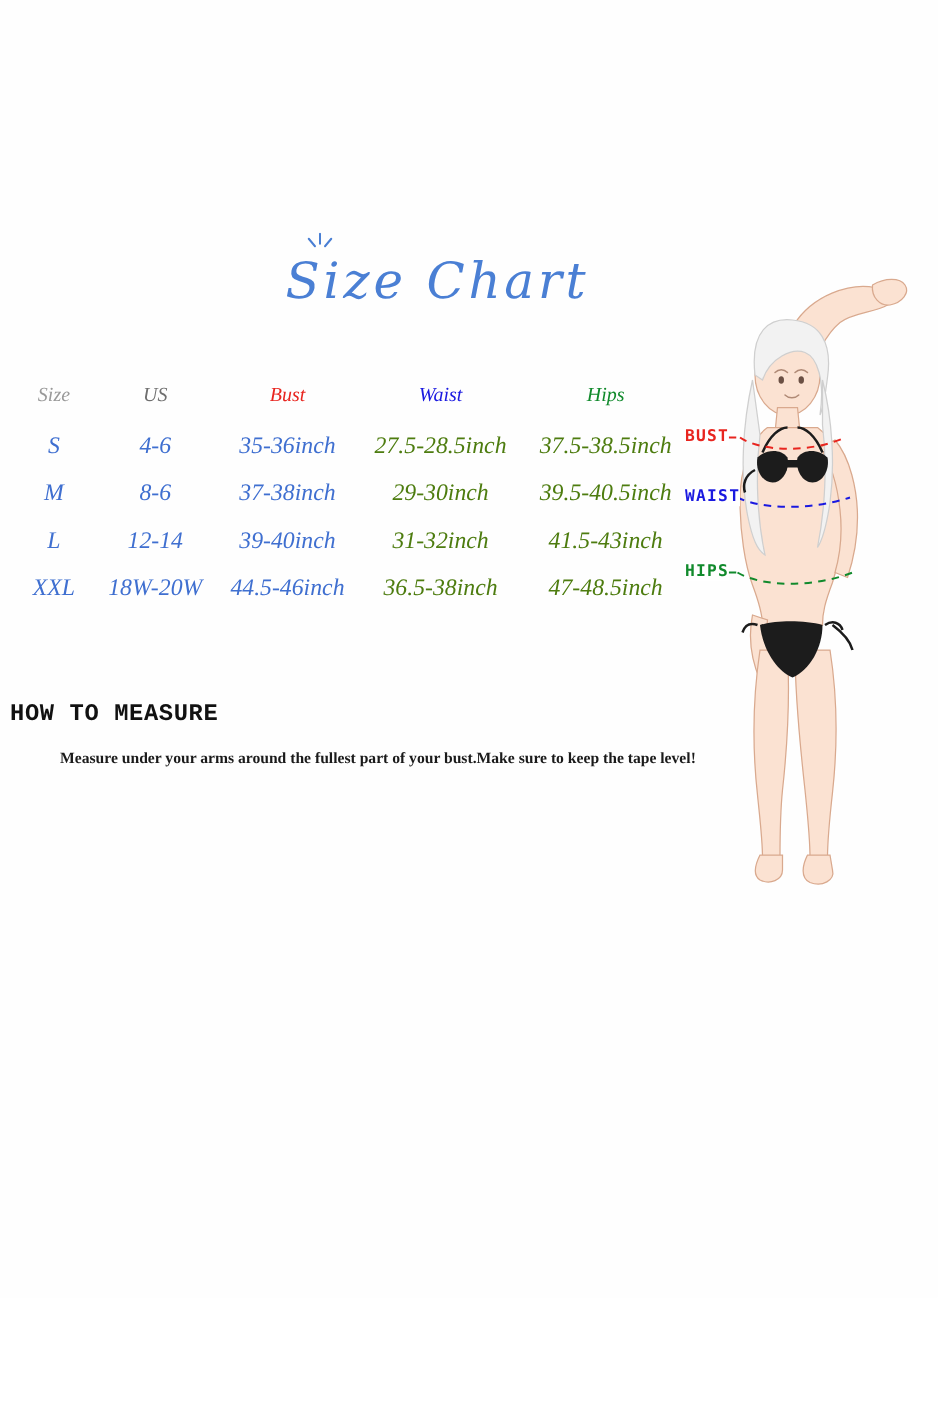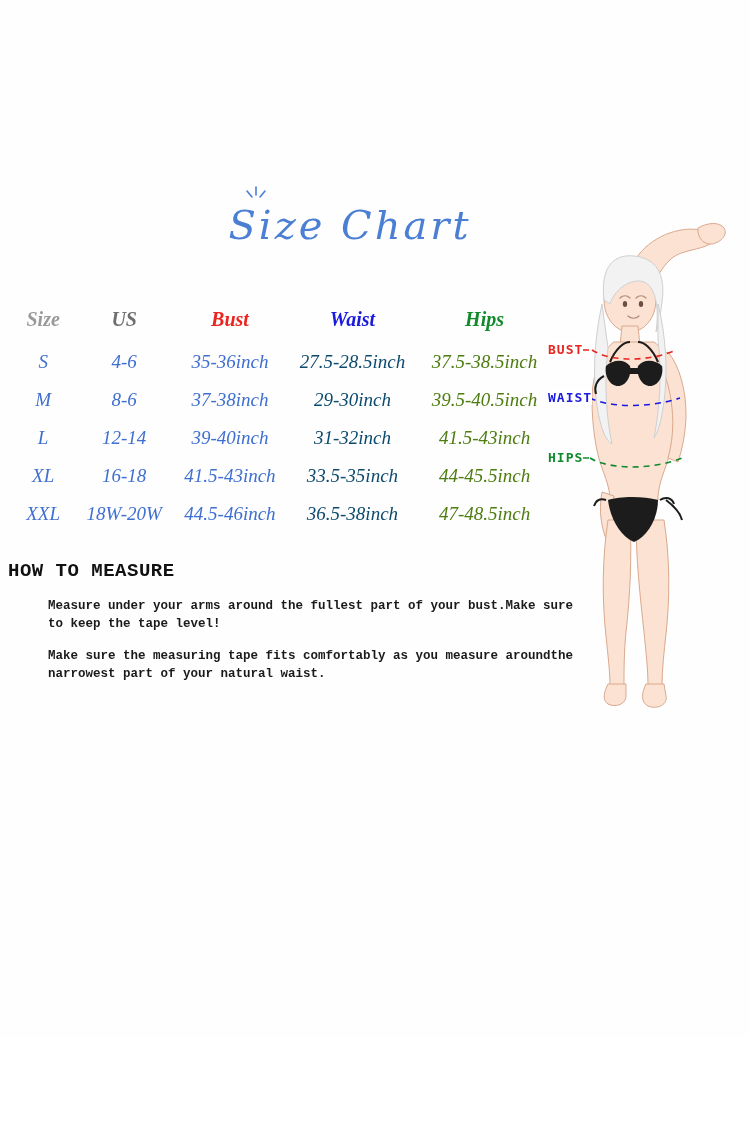--- a/index.html
+++ b/index.html
@@ -59,53 +59,53 @@
   }
   #size-table th, #size-table td {
     font-family: "Liberation Serif", serif;
     font-style: italic;
     font-size: 19px;
     text-align: center;
     padding: 8px 2px;
     white-space: nowrap;
   }
   #size-table th {
-    font-weight: bold;
-    font-size: 20px;
+    font-weight: normal;
+    font-size: 16px;
     padding-bottom: 12px;
   }
   th.col-size { color: #9a9a9a; width: 72px; font-weight: normal; }
   th.col-us   { color: #6f6f6f; width: 90px; font-weight: normal; }
   th.col-bust { color: #e8251f; width: 120px; }
   th.col-waist{ color: #1a19e0; width: 124px; }
   th.col-hips { color: #118a2c; width: 140px; }
 
   td.c-size { color: #3f6fd0; font-weight: normal; font-size: 20px; }
   td.c-us   { color: #3f6fd0; }
   td.c-bust { color: #3f6fd0; }
-  td.c-waist{ color: #0c4a6e; }
+  td.c-waist{ color: #4d7c0f; }
   td.c-hips { color: #4d7c0f; }
 
   
   #howto {
     position: absolute;
     left: 8px;
     top: 560px;
     width: 580px;
   }
   #howto-title {
     font-family: Liberation Mono, monospace;
     font-weight: bold;
     font-size: 19px;
     color: #111111;
     letter-spacing: 0.5px;
     margin-bottom: 15px;
   }
   .howto-line {
-    font-family: Liberation Mono, monospace;
+    font-family: Liberation Serif, serif;
     font-weight: bold;
     font-size: 12.5px;
     color: #1a1a1a;
     line-height: 1.45;
     margin-bottom: 14px;
     max-width: 570px;
     padding-left: 40px;
   }
 
   
@@ -171,41 +171,33 @@
           <td class="c-hips">39.5-40.5inch</td>
         </tr>
         <tr>
           <td class="c-size">L</td>
           <td class="c-us">12-14</td>
           <td class="c-bust">39-40inch</td>
           <td class="c-waist">31-32inch</td>
           <td class="c-hips">41.5-43inch</td>
         </tr>
         <tr>
-          <td class="c-size">XL</td>
-          <td class="c-us">16-18</td>
-          <td class="c-bust">41.5-43inch</td>
-          <td class="c-waist">33.5-35inch</td>
-          <td class="c-hips">44-45.5inch</td>
-        </tr>
-        <tr>
           <td class="c-size">XXL</td>
           <td class="c-us">18W-20W</td>
           <td class="c-bust">44.5-46inch</td>
           <td class="c-waist">36.5-38inch</td>
           <td class="c-hips">47-48.5inch</td>
         </tr>
       </tbody>
     </table>
   </div>
 
   <div id="howto">
     <div id="howto-title">HOW TO MEASURE</div>
     <div class="howto-line">Measure under your arms around the fullest part of your bust.Make sure to keep the tape level!</div>
-    <div class="howto-line">Make sure the measuring tape fits comfortably as you measure aroundthe narrowest part of your natural waist.</div>
   </div>
 
   <div id="figure">
     <svg width="210" height="520" viewBox="0 0 210 520">
 
       <g fill="#fbe2d2" stroke="#d9a98e" stroke-width="1">
 
         <path d="M95 60 C110 36 140 26 160 30 C172 32 176 40 170 44 C160 50 142 50 132 58 C120 68 112 86 108 100 L96 92 Z"></path>
 
         <path d="M158 28 C168 22 180 22 184 28 C188 34 182 42 172 44 C164 45 157 38 158 28 Z"></path>

